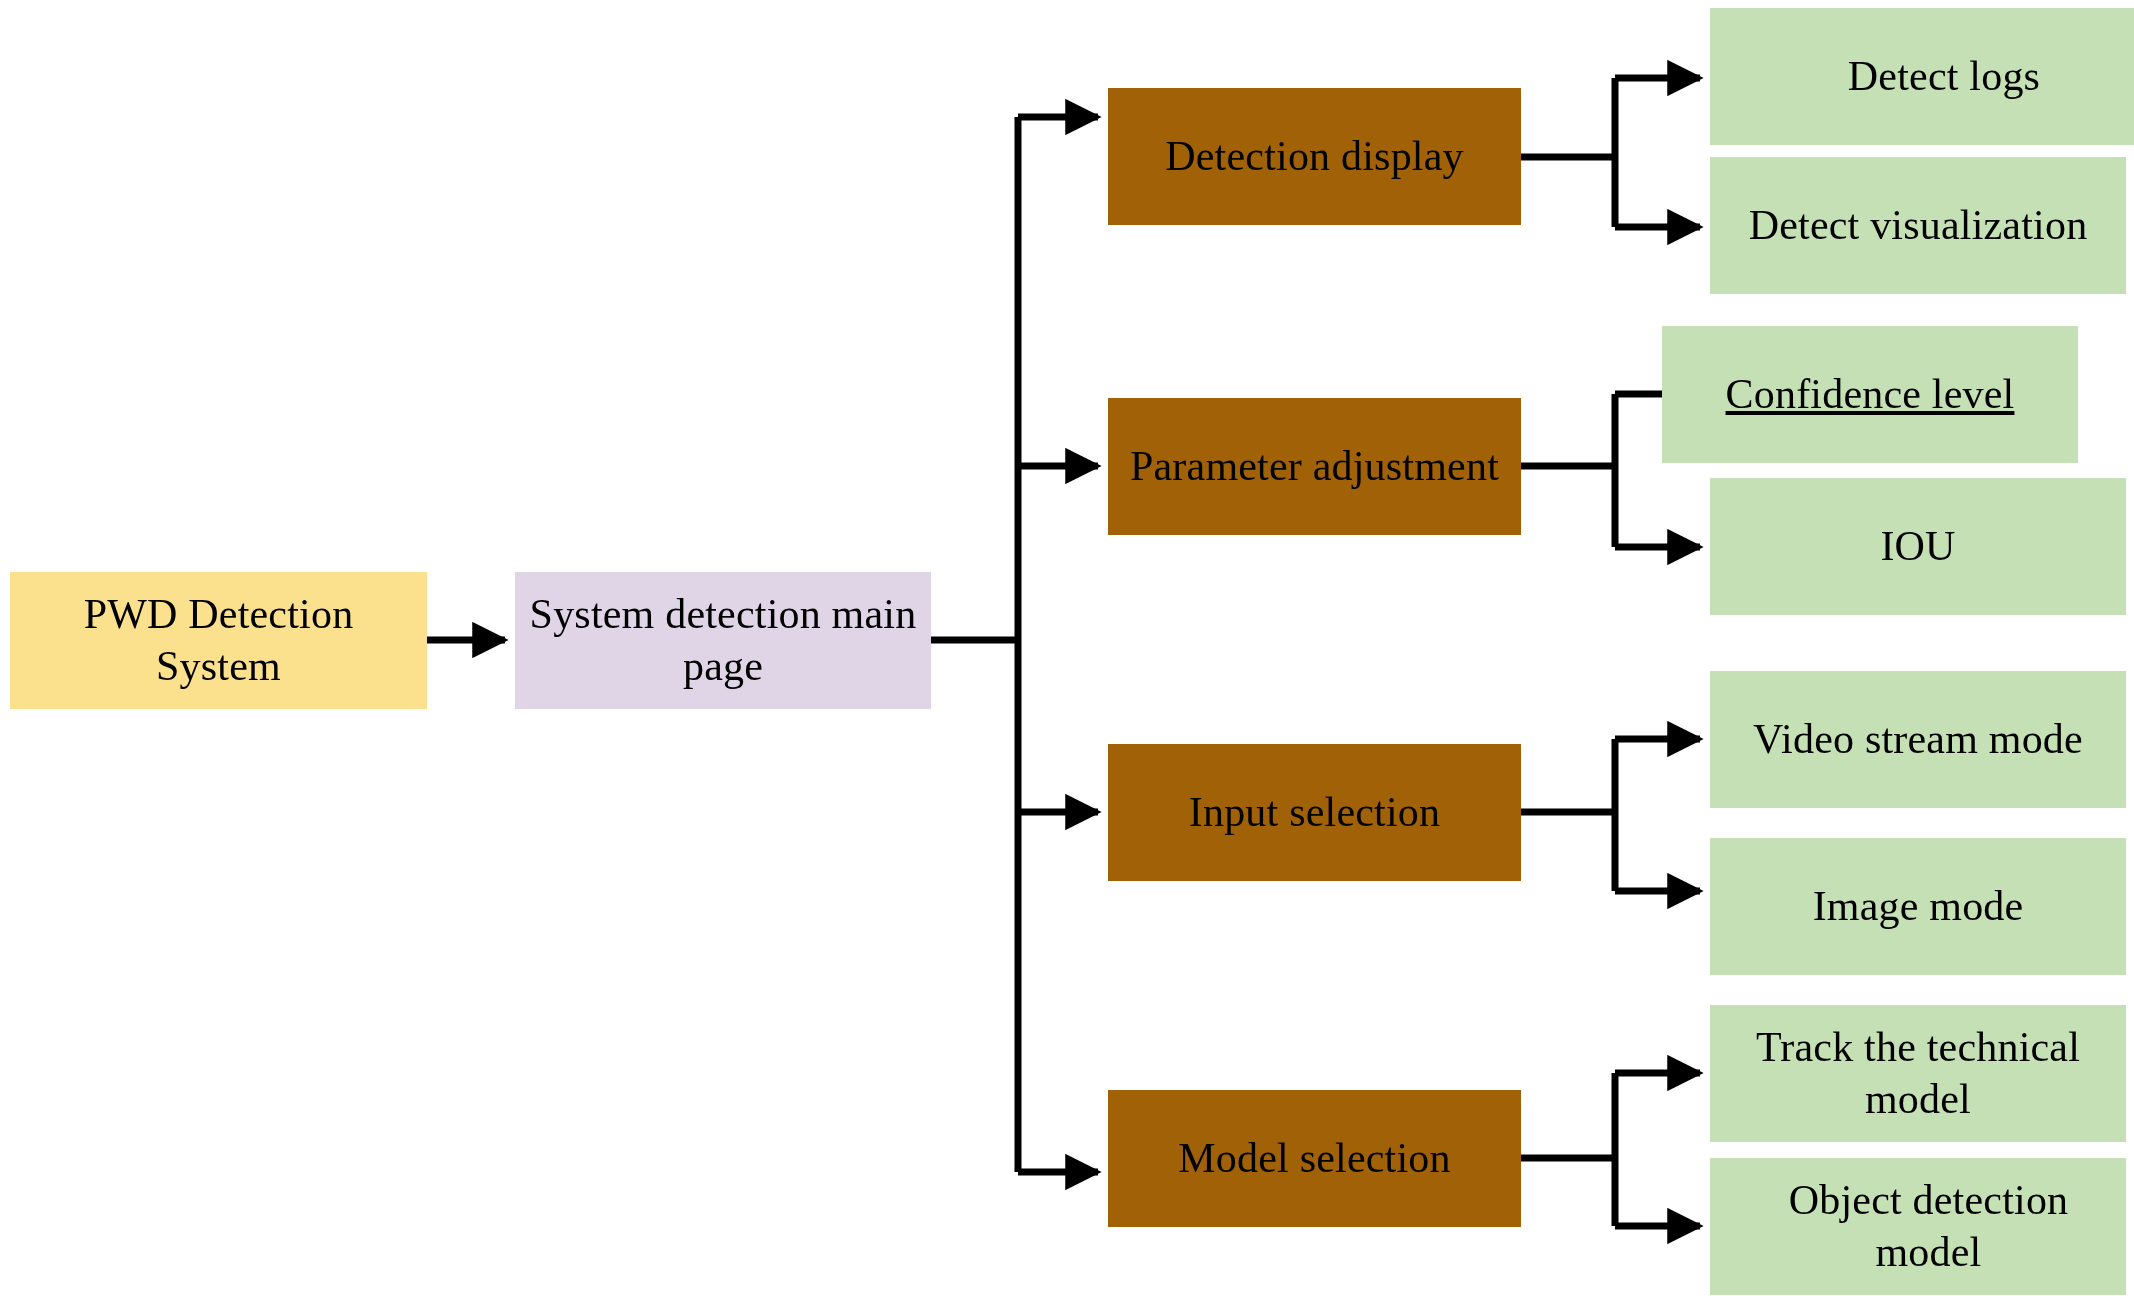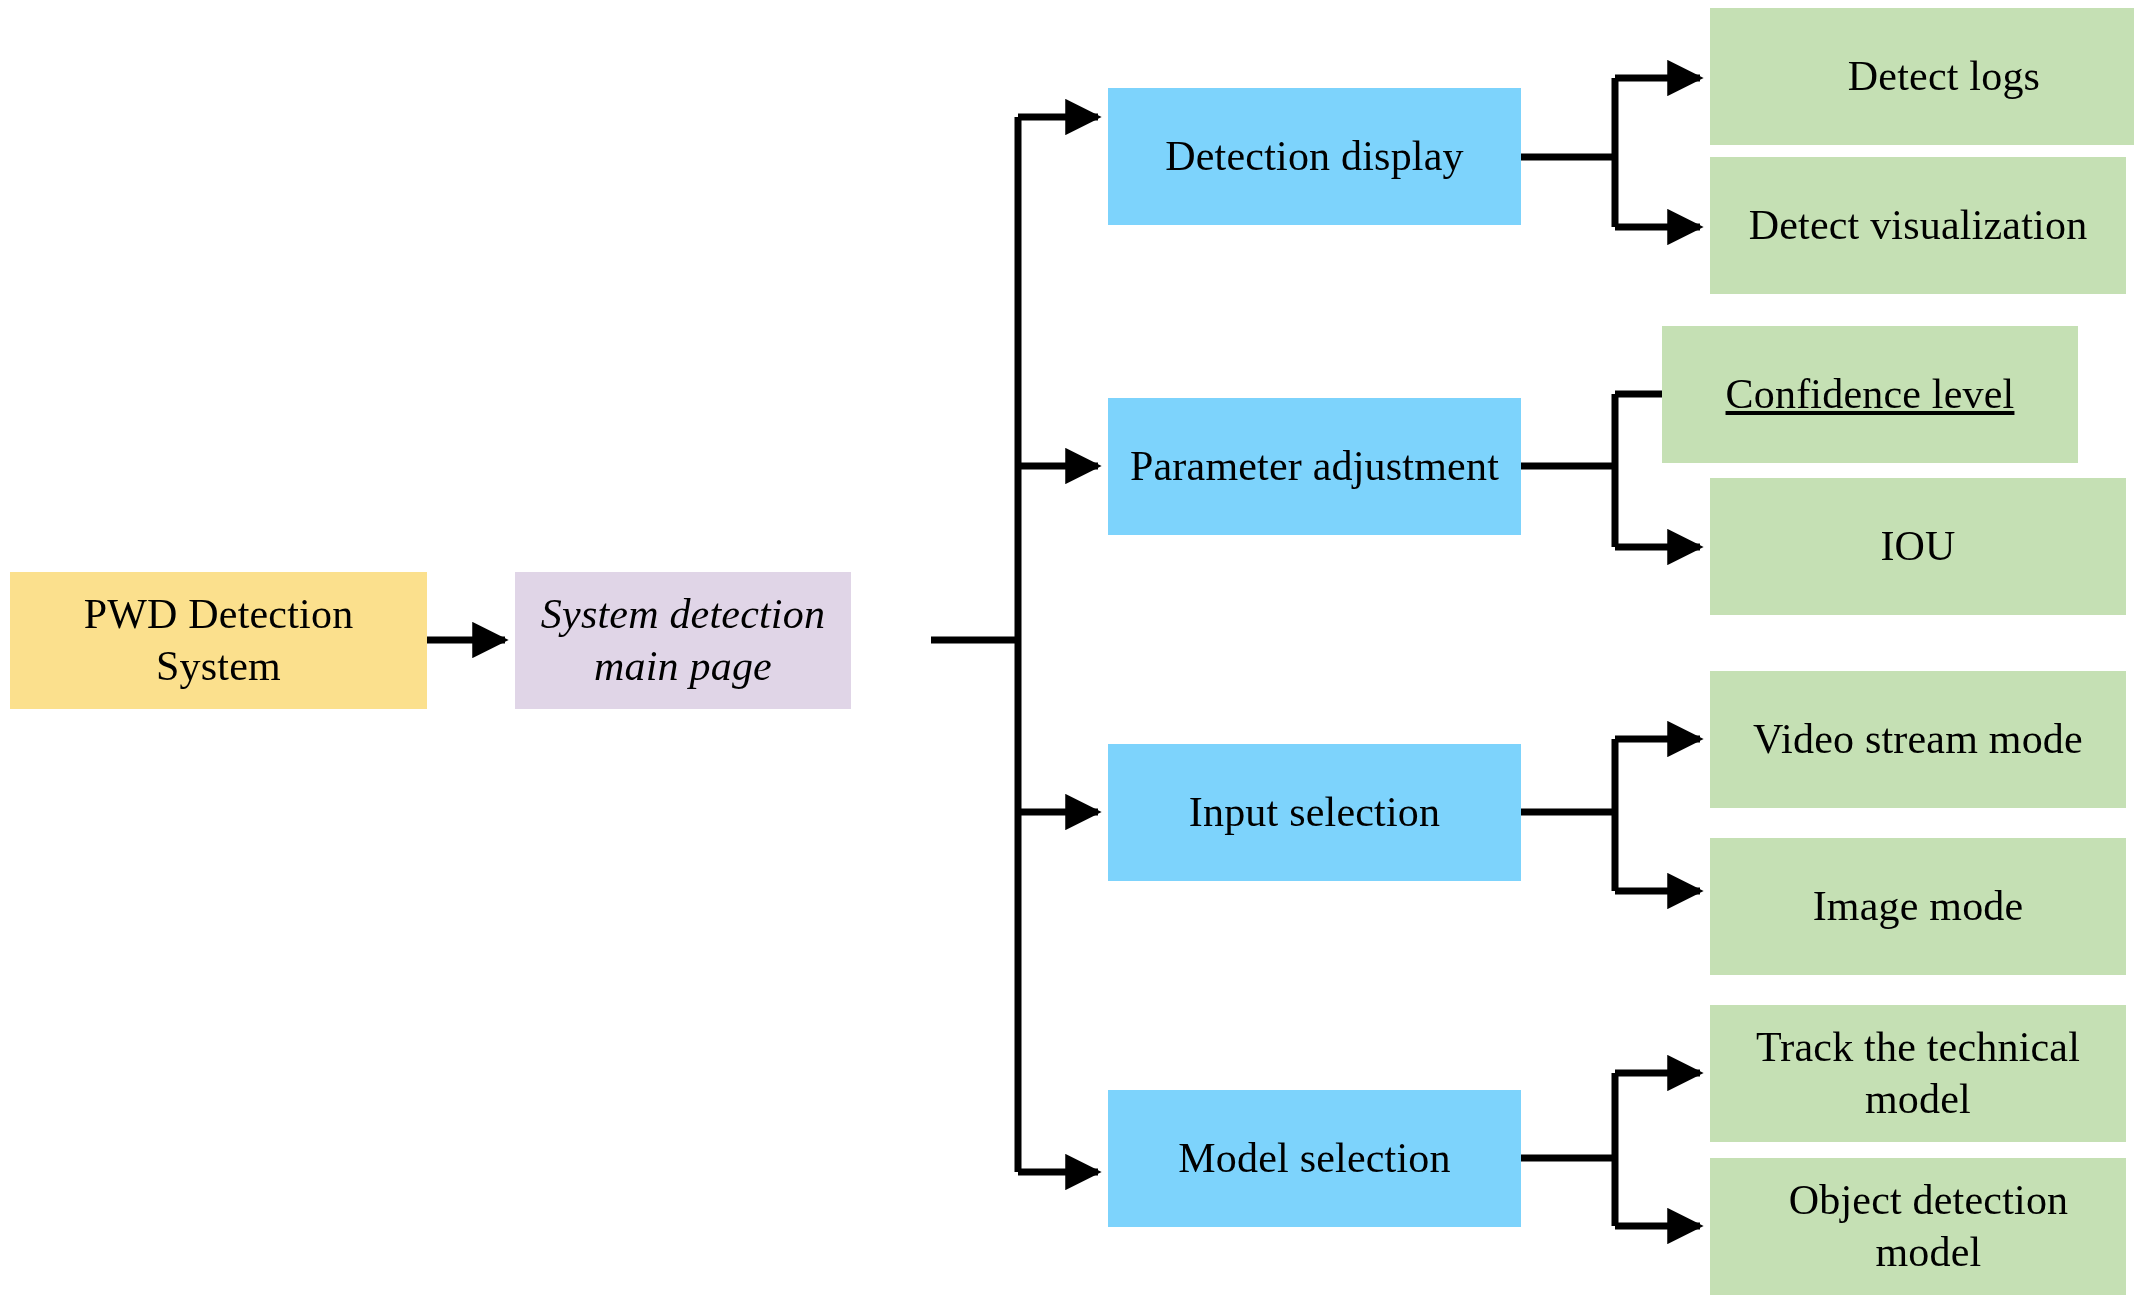--- a/index.html
+++ b/index.html
@@ -23,21 +23,21 @@
     justify-content: center;
     text-align: center;
     color: #000000;
     font-size: 42px;
     line-height: 1.22;
     padding: 4px 10px;
     letter-spacing: 0.2px;
   }
   .node-root      { background: #FBE08D; }
   .node-page      { background: #E0D5E7; }
-  .node-branch    { background: #7dd3fc; }
+  .node-branch    { background: #a16207; }
   .node-leaf      { background: #C5E0B4; }
 
   svg.wires {
     position: absolute;
     left: 0;
     top: 0;
     width: 2134px;
     height: 1305px;
     pointer-events: none;
   }
@@ -92,21 +92,21 @@
     <path class="wire" d="M 1615 891 L 1700 891" marker-end="url(#arrow)"></path>
 
     <path class="wire" d="M 1521 1158 L 1615 1158"></path>
     <path class="wire" d="M 1615 1073 L 1615 1226"></path>
     <path class="wire" d="M 1615 1073 L 1700 1073" marker-end="url(#arrow)"></path>
     <path class="wire" d="M 1615 1226 L 1700 1226" marker-end="url(#arrow)"></path>
   </svg>
 
   <div class="node node-root" style="left:10px; top:572px; width:417px; height:137px;">PWD Detection System</div>
 
-  <div class="node node-page" style="left:515px; top:572px; width:336px; height:137px;font-style:italic;">System detection main page</div>
+  <div class="node node-page" style="left:515px; top:572px; width:416px; height:137px;">System detection main page</div>
 
   <div class="node node-branch" style="left:1108px; top:88px; width:413px; height:137px;">Detection display</div>
 
   <div class="node node-branch" style="left:1108px; top:398px; width:413px; height:137px;">Parameter adjustment</div>
 
   <div class="node node-branch" style="left:1108px; top:744px; width:413px; height:137px;">Input selection</div>
 
   <div class="node node-branch" style="left:1108px; top:1090px; width:413px; height:137px;">Model selection</div>
 
   <div class="node node-leaf" style="left:1710px; top:8px; width:468px; height:137px;">Detect logs</div>

